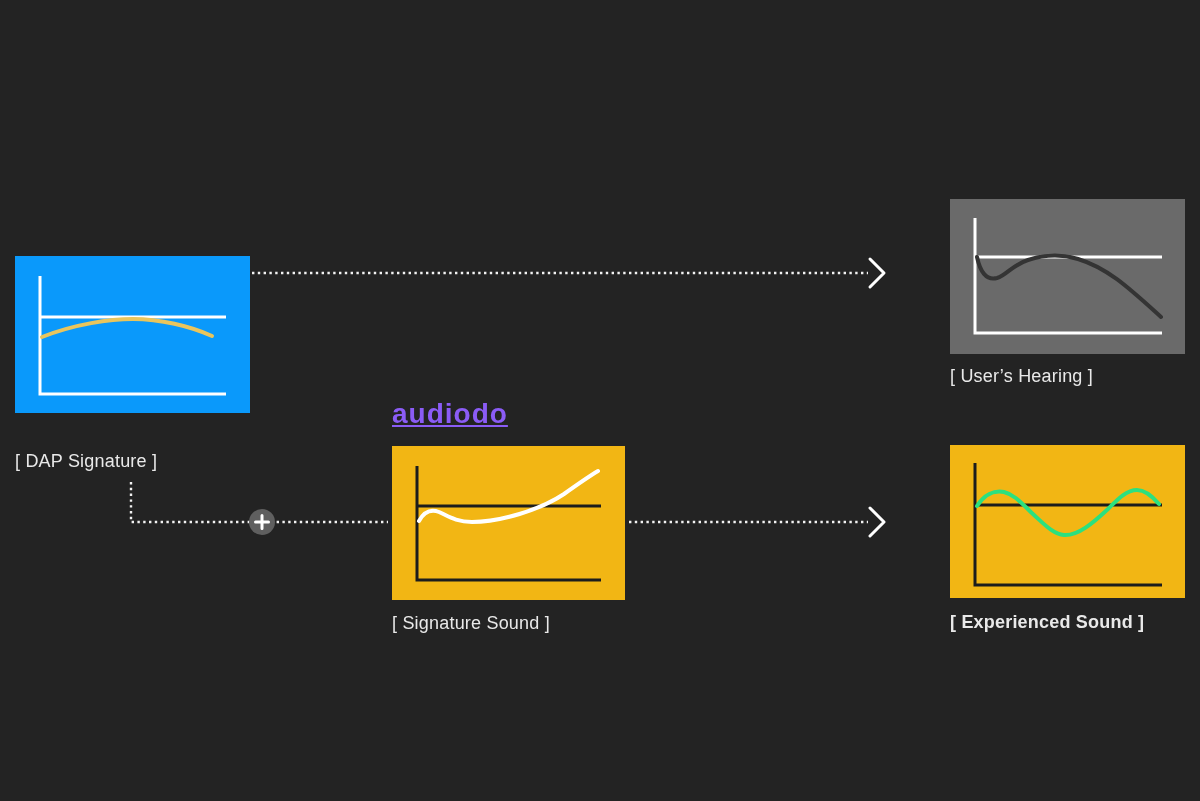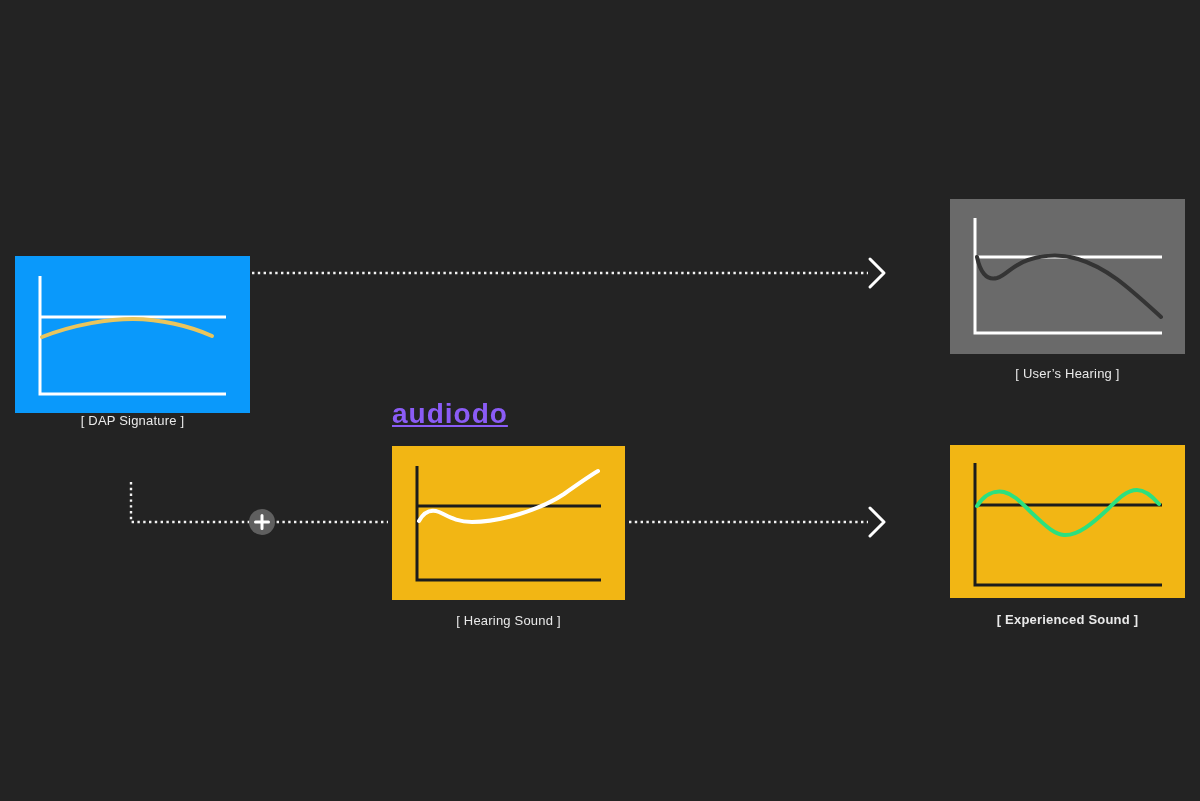--- a/index.html
+++ b/index.html
@@ -10,21 +10,21 @@
   .connector-layer{position:absolute;left:0;top:0;width:1200px;height:801px;}
   .dotted{stroke:#f2f2f2;stroke-width:2.4;fill:none;stroke-dasharray:2.4 3.4;}
   .chev{stroke:#ffffff;stroke-width:3;fill:none;stroke-linecap:round;stroke-linejoin:round;}
   .node{position:absolute;margin:0;padding:0;}
   .panel{position:absolute;left:0;top:0;}
   .panel svg{display:block;}
   .panel-dap{background:#0A99FB;}
   .panel-hearing{background:#6A6A6A;}
   .panel-yellow{background:#F2B614;}
   .node-label{
-    position:absolute;text-align:center;color:#E9E9E9;font-size:13px;
+    position:absolute;text-align:left;color:#E9E9E9;font-size:18px;
     letter-spacing:.2px;white-space:nowrap;
   }
   .logo{
     position:absolute;left:392px;top:398px;width:233px;text-align:left;
     color:#8b5cf6;font-size:28px;font-weight:bold;letter-spacing:1px;text-decoration:underline;
   }
   .axis{stroke-linecap:butt;fill:none;stroke-width:3;}
   .axis-white{stroke:#ffffff;}
   .axis-black{stroke:#1C1C1C;}
   .curve{fill:none;stroke-width:4;stroke-linecap:round;}
@@ -53,21 +53,21 @@
   <div class="logo">audiodo</div>
 
   <figure class="node">
     <div class="panel panel-dap" style="left:15px;top:256px;">
       <svg width="235" height="157" viewBox="0 0 235 157">
         <path class="axis axis-white" d="M25,20 V138 H211"></path>
         <path class="axis axis-white" d="M25,61 H211"></path>
         <path class="curve" stroke="#E9C55D" d="M27,81 C60,68 95,63 118,63 C145,63 175,70 197,80"></path>
       </svg>
     </div>
-    <figcaption class="node-label" style="left:15px;top:413px;width:235px;">[ DAP Signature ]</figcaption>
+    <figcaption class="node-label" style="left:15px;top:451px;width:235px;">[ DAP Signature ]</figcaption>
   </figure>
 
   <figure class="node">
     <div class="panel panel-hearing" style="left:950px;top:199px;">
       <svg width="235" height="155" viewBox="0 0 235 155">
         <path class="axis axis-white" d="M25,19 V134 H212"></path>
         <path class="axis axis-white" d="M25,58 H212"></path>
         <path class="curve" stroke="#343434" stroke-width="3.5" d="M27,58 C30,72 36,82 47,79 C57,76 62,66 78,61 C96,55 112,55 128,60 C158,69 180,90 211,118"></path>
       </svg>
     </div>
@@ -75,21 +75,21 @@
   </figure>
 
   <figure class="node">
     <div class="panel panel-yellow" style="left:392px;top:446px;">
       <svg width="233" height="154" viewBox="0 0 233 154">
         <path class="axis axis-black" d="M25,20 V134 H209"></path>
         <path class="axis axis-black" d="M25,60 H209"></path>
         <path class="curve" stroke="#ffffff" d="M27,75 C32,66 39,63 47,66 C56,70 64,76 80,76 C108,76 148,64 172,48 C186,38 196,31 206,25"></path>
       </svg>
     </div>
-    <figcaption class="node-label" style="left:392px;top:613px;width:233px;">[ Hearing Sound ]</figcaption>
+    <figcaption class="node-label" style="left:392px;top:613px;width:233px;">[ Signature Sound ]</figcaption>
   </figure>
 
   <figure class="node">
     <div class="panel panel-yellow" style="left:950px;top:445px;">
       <svg width="235" height="153" viewBox="0 0 235 153">
         <path class="axis axis-black" d="M25,18 V140 H212"></path>
         <path class="axis axis-black" d="M25,60 H212"></path>
         <path class="curve" stroke="#2CE07F" d="M27,61 C34,50 44,45 54,47 C66,50 74,61 84,70 C94,79 103,89 114,90 C128,91 143,78 158,64 C167,55 176,45 187,45 C196,45 203,52 209,59"></path>
       </svg>
     </div>

